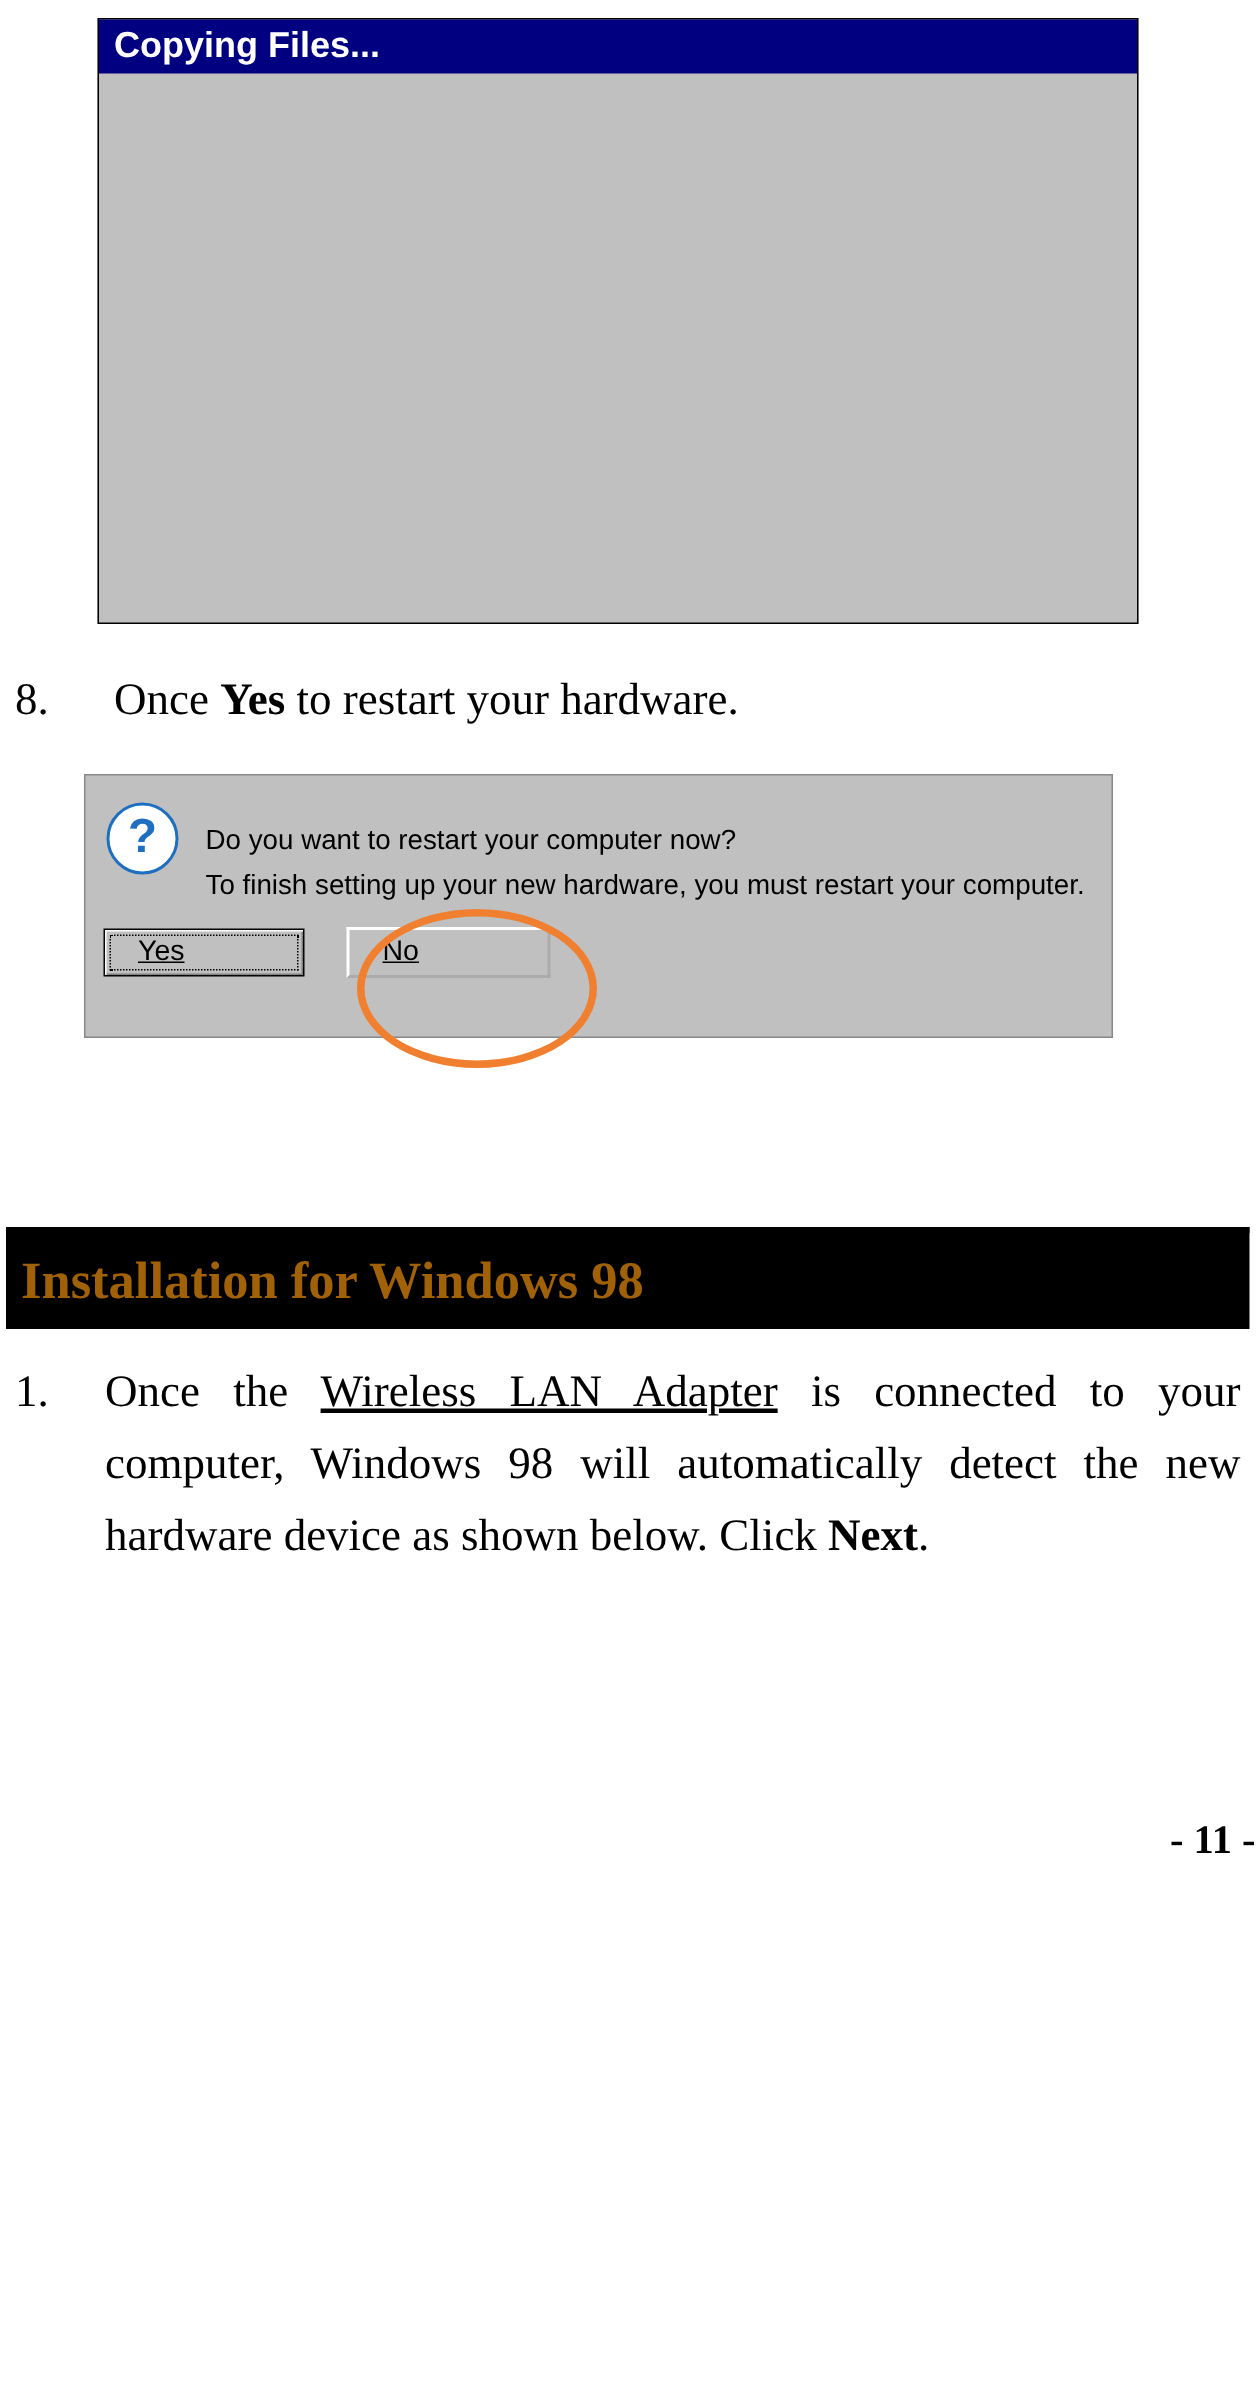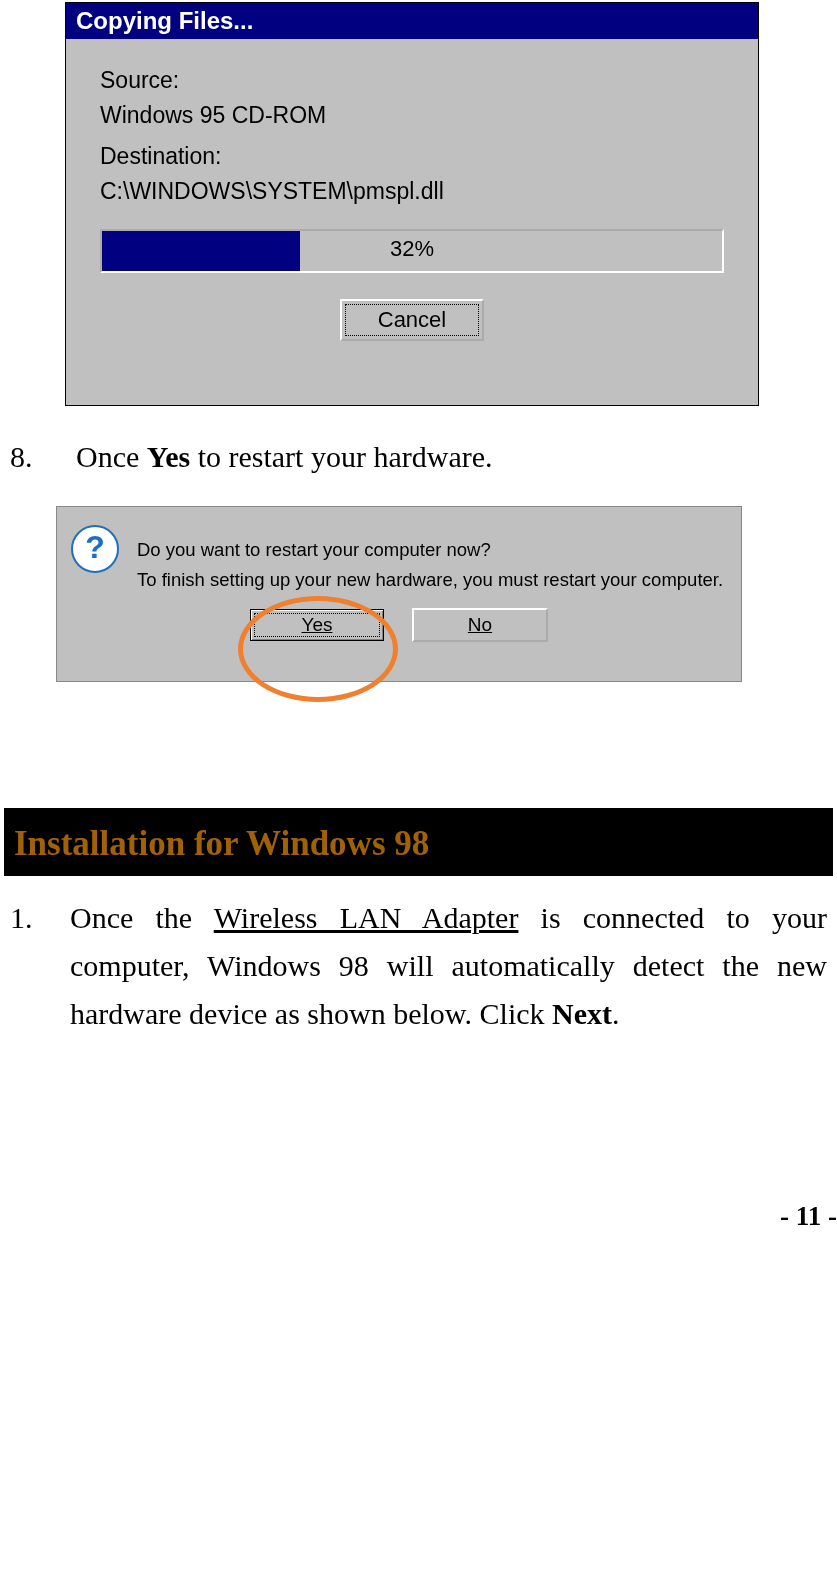--- a/index.html
+++ b/index.html
@@ -1,36 +1,36 @@
 <!DOCTYPE html>
 <html><head>
 <meta charset="utf-8">
 <style>
 html,body{margin:0;padding:0;background:#fff;font-family:"Times New Roman",serif;color:#000}
-.page{width:837px;height:1260px;position:relative;margin:2px auto;box-sizing:border-box}
+.page{width:837px;height:1260px;position:relative;margin:12px auto;box-sizing:border-box}
 
 .copy-dlg{position:absolute;left:65px;top:0;width:692px;height:402px;border:1px solid #000;background:#c0c0c0}
 .copy-title{background:#000080;color:#fff;font-family:Arial,sans-serif;font-weight:bold;font-size:24px;padding:4px 10px}
 .copy-body{padding:28px 34px 0 34px;font-family:Arial,sans-serif;font-size:23px;color:#000}
 .copy-line{margin-bottom:8px}
 .prog-outer{margin-top:24px;height:40px;border:2px inset #fff;background:#c0c0c0;position:relative}
 .prog-inner{position:absolute;left:0;top:0;bottom:0;background:#000080}
 .prog-label{position:absolute;left:0;right:0;top:0;bottom:0;text-align:center;line-height:36px;font-size:22px;color:#000;font-family:Arial}
 .cancel-wrap{text-align:center;margin-top:26px}
 .cancel-btn{display:inline-block;padding:6px 36px;background:#c0c0c0;border:2px outset #fff;font-family:Arial;font-size:22px;outline:1px dotted #000;outline-offset:-6px}
 
 .step8{position:absolute;left:10px;top:438px;font-size:30px;display:flex}
 .step8-num{width:66px}
 .step8 b{font-weight:bold}
 
 .restart-dlg{position:absolute;left:56px;top:504px;width:684px;height:174px;border:1px solid #888;background:#c0c0c0}
 .restart-body{display:flex;padding:18px 14px 0 14px}
 .q-icon{width:44px;height:44px;border-radius:50%;background:#fff;border:2px solid #1e6fbf;color:#1e6fbf;font-weight:bold;font-size:32px;text-align:center;line-height:40px;font-family:Arial;flex:0 0 44px;margin-right:18px}
 .restart-text{font-family:Arial;font-size:18.5px;line-height:1.6}
-.restart-btns{text-align:center;margin-top:14px}
+.restart-btns{margin-top:14px}
 .win-btn{display:inline-block;min-width:88px;padding:4px 22px;margin:0 12px;background:#c0c0c0;border:2px outset #fff;font-family:Arial;font-size:19px}
 .win-btn.focus{outline:1px dotted #000;outline-offset:-5px;border:1px solid #000;box-shadow:inset 1px 1px #fff,inset -1px -1px #808080}
 .win-btn u{text-decoration:underline}
 .highlight-oval{position:absolute;border:5px solid #f08030;border-radius:50%;pointer-events:none}
 
 .section-hd{position:absolute;left:4px;top:806px;right:4px;background:#000;color:#a16207;font-size:35px;font-weight:bold;padding:12px 10px;border-top:4px solid #000}
 
 .step1{position:absolute;left:10px;top:892px;right:10px;font-size:30px;display:flex;line-height:1.6}
 .step1-num{width:60px;flex:0 0 60px}
 .step1-body{text-align:justify}
@@ -39,33 +39,20 @@
 
 .page-num{position:absolute;left:0;right:0;bottom:30px;text-align:right;font-size:27px;font-weight:bold}
 </style>
 </head>
 <body>
 
 <div class="page">
 
   <div class="copy-dlg">
     <div class="copy-title">Copying Files...</div>
-    <div class="copy-body">
-      <div class="copy-line">Source:</div>
-      <div class="copy-line">Windows 95 CD-ROM</div>
-      <div class="copy-line" style="margin-top:14px">Destination:</div>
-      <div class="copy-line">C:\WINDOWS\SYSTEM\pmspl.dll</div>
-      <div class="prog-outer">
-        <div class="prog-inner" style="width:32%"></div>
-        <div class="prog-label">32%</div>
-      </div>
-      <div class="cancel-wrap">
-        <span class="cancel-btn">Cancel</span>
-      </div>
-    </div>
   </div>
 
   <div class="step8">
     <div class="step8-num">8.</div>
     <div>
       <span>Once </span><b>Yes</b><span> to restart your hardware.</span>
     </div>
   </div>
 
   <div class="restart-dlg">

